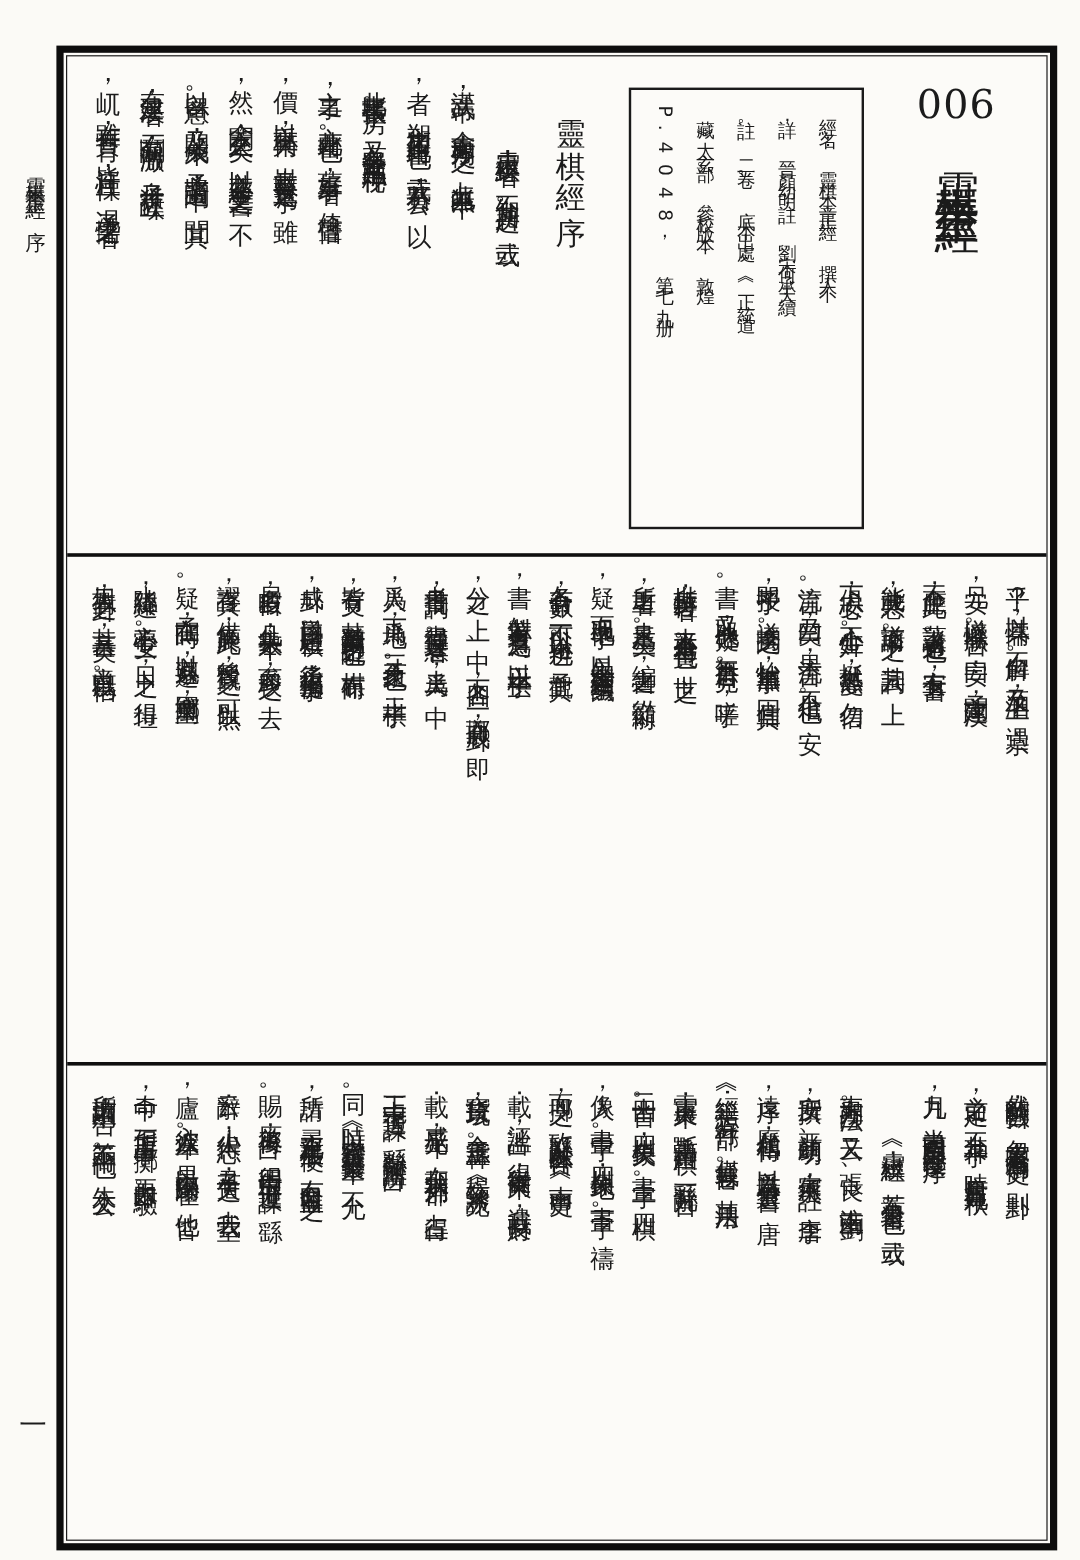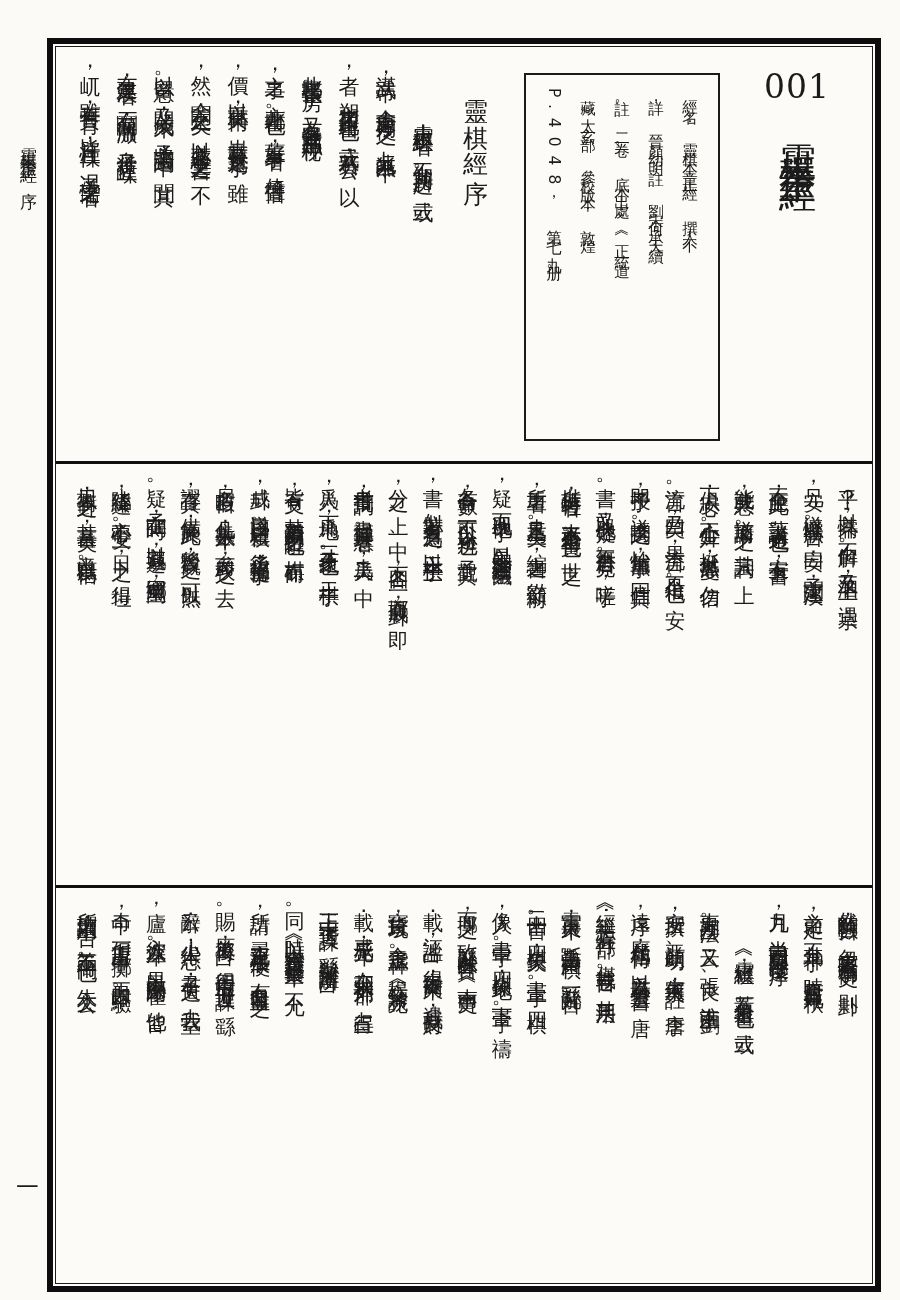--- a/index.html
+++ b/index.html
@@ -68,21 +68,21 @@
 <body>
 
 <div class="spine vtext">靈棋本章正經　序</div>
 <div class="folio">一</div>
 
 <div class="frame">
   <div class="frame-inner">
 
     <div class="band band1">
       <div class="title-cell">
-        <div class="title-num">001</div>
+        <div class="title-num">006</div>
         <div class="title-text">靈棋本章正經</div>
       </div>
       <div class="bib-box">
         <div class="bib-cols">
           <span class="col">經名：靈棋本章正經。撰人不</span>
           <span class="col">詳，晉顏幼明註，劉宋何承天續</span>
           <span class="col">註。二卷。底本出處：《正統道</span>
           <span class="col">藏》太玄部。參校版本：敦煌</span>
           <span class="col">P.4048，第七一九册。</span>
         </div>

